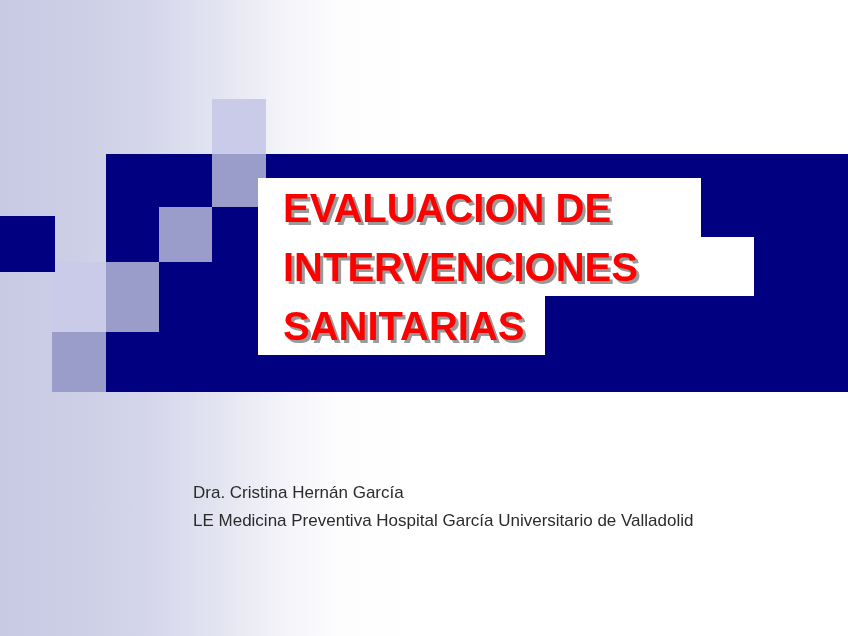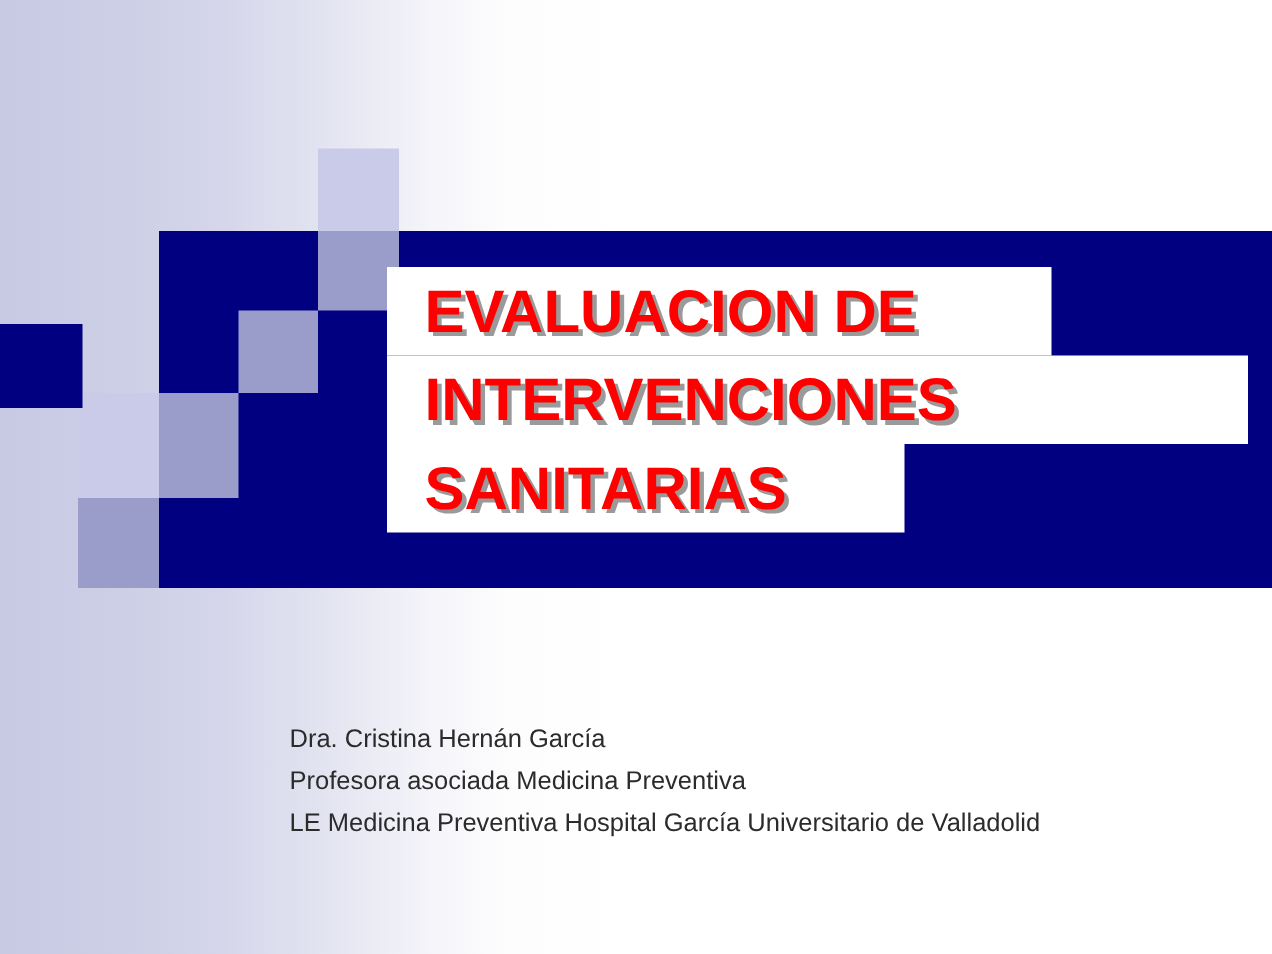--- a/index.html
+++ b/index.html
@@ -64,22 +64,22 @@
   .title-line {
     position: relative;
     background: #ffffff;
     height: 59px;
     display: flex;
     align-items: center;
     box-sizing: border-box;
     padding-left: 25px;
   }
   #title-line-1 { width: 443px; }
-  #title-line-2 { width: 574px; }
-  #title-line-3 { width: 345px; }
+  #title-line-2 { width: 496px; }
+  #title-line-3 { width: 287px; }
 
   .title-text {
     font-family: "Liberation Sans", sans-serif;
     font-weight: bold;
     font-size: 40px;
     line-height: 40px;
     color: #ff0000;
     letter-spacing: 0px;
     white-space: nowrap;
     text-shadow: 3px 3px 0 #9a9a9a;
@@ -131,17 +131,16 @@
     <div class="title-line" id="title-line-2">
       <span class="title-text">INTERVENCIONES</span>
     </div>
     <div class="title-line" id="title-line-3">
       <span class="title-text">SANITARIAS</span>
     </div>
   </div>
 
   <div id="subtitle">
     <div class="subtitle-line">Dra. Cristina Hernán García</div>
-    <div class="subtitle-line">Profesora asociada Medicina Preventiva</div>
     <div class="subtitle-line">LE Medicina Preventiva Hospital García Universitario de Valladolid</div>
   </div>
 
 </div>
 
 </body></html>

